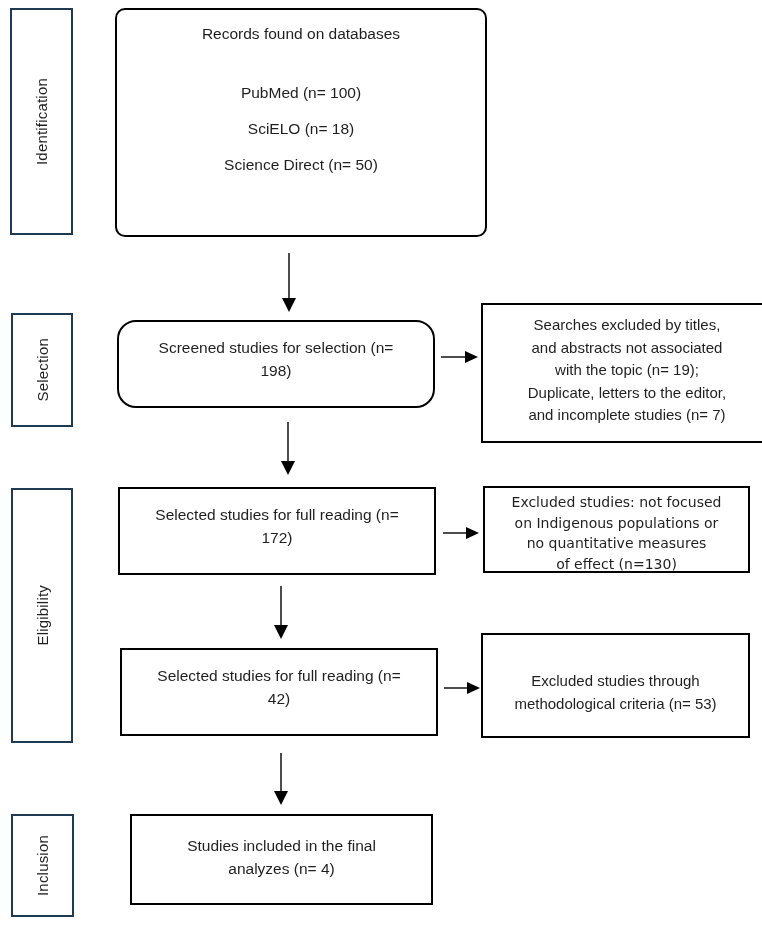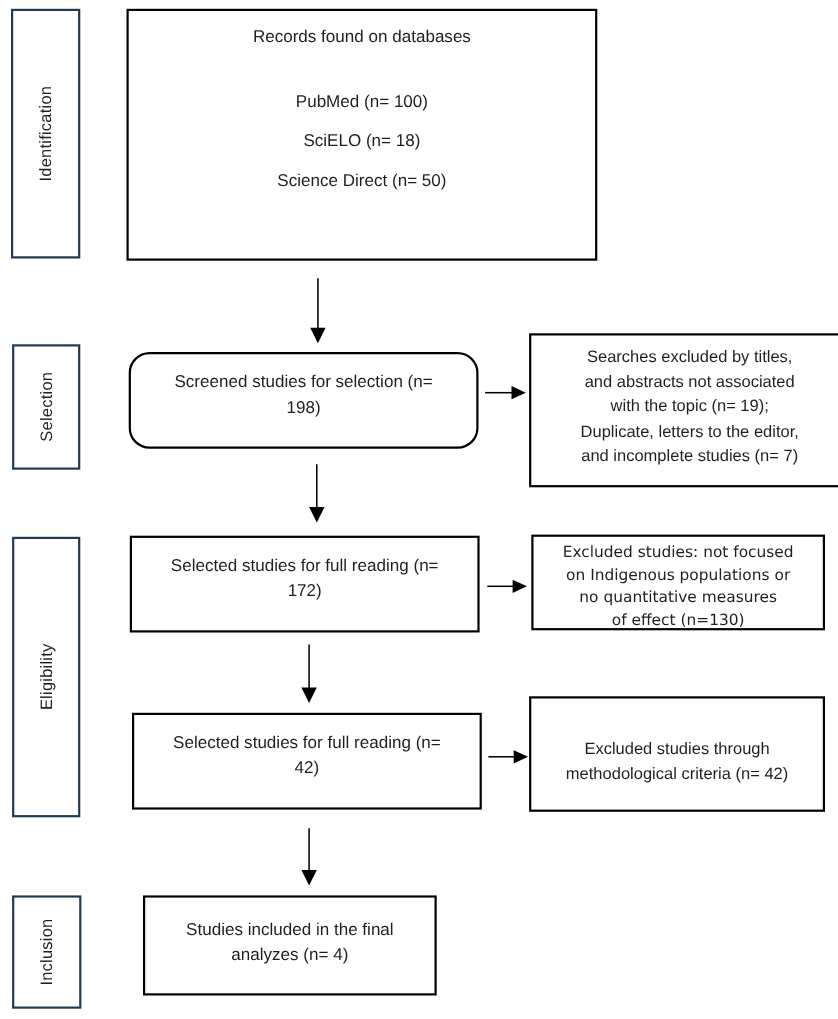--- a/index.html
+++ b/index.html
@@ -76,21 +76,21 @@
   <div class="stage" style="left:11px;top:313px;width:62px;height:114px;">
     <span>Selection</span>
   </div>
   <div class="stage" style="left:11px;top:488px;width:62px;height:255px;">
     <span>Eligibility</span>
   </div>
   <div class="stage" style="left:11px;top:814px;width:63px;height:103px;">
     <span>Inclusion</span>
   </div>
 
-  <div class="box" id="box-records" style="left:115px;top:8px;width:428px;height:229px;">
+  <div class="box" id="box-records" style="left:115px;top:8px;width:372px;height:229px;border-radius:10px;">
     <div class="title">Records found on databases</div>
     <div>
         <div class="ln">PubMed (n= 100)</div>
         <div class="ln">SciELO (n= 18)</div>
         <div class="ln">Science Direct (n= 50)</div>
       </div>
   </div>
 
   <div class="box" id="box-screened" style="left:117px;top:320px;width:318px;height:88px;">
       <div class="ln">Screened studies for selection (n=</div>
@@ -100,21 +100,21 @@
   <div class="box" id="box-full1" style="left:118px;top:487px;width:318px;height:88px;">
       <div class="ln">Selected studies for full reading (n=</div>
       <div class="ln">172)</div>
     </div>
 
   <div class="box" id="box-full2" style="left:120px;top:648px;width:318px;height:88px;">
       <div class="ln">Selected studies for full reading (n=</div>
       <div class="ln">42)</div>
     </div>
 
-  <div class="box" id="box-included" style="left:130px;top:814px;width:267px;height:91px;">
+  <div class="box" id="box-included" style="left:130px;top:814px;width:303px;height:91px;">
       <div class="ln">Studies included in the final</div>
       <div class="ln">analyzes (n= 4)</div>
     </div>
 
   <div class="sidebox" id="side-selection" style="left:481px;top:303px;width:292px;height:140px;">
       <div class="ln">Searches excluded by titles,</div>
       <div class="ln">and abstracts not associated</div>
       <div class="ln">with the topic (n= 19);</div>
       <div class="ln">Duplicate, letters to the editor,</div>
       <div class="ln">and incomplete studies (n= 7)</div>
@@ -122,21 +122,21 @@
 
   <div class="sidebox" id="side-elig1" style="left:483px;top:486px;width:267px;height:87px;">
       <div class="ln">Excluded studies: not focused</div>
       <div class="ln">on Indigenous populations or</div>
       <div class="ln">no quantitative measures</div>
       <div class="ln">of effect (n=130)</div>
     </div>
 
   <div class="sidebox" id="side-elig2" style="left:481px;top:633px;width:269px;height:105px;">
       <div class="ln">Excluded studies through</div>
-      <div class="ln">methodological criteria (n= 42)</div>
+      <div class="ln">methodological criteria (n= 53)</div>
     </div>
 
   <svg class="arrows" width="762" height="926" viewBox="0 0 762 926">
     <g stroke="#000" fill="#000">
       <line x1="289" y1="253" x2="289" y2="299" stroke-width="1.4"></line>
       <polygon points="282,298 296,298 289,312" stroke="none"></polygon>
     </g>
     <g stroke="#000" fill="#000">
       <line x1="288" y1="422" x2="288" y2="462" stroke-width="1.4"></line>
       <polygon points="281,461 295,461 288,475" stroke="none"></polygon>

